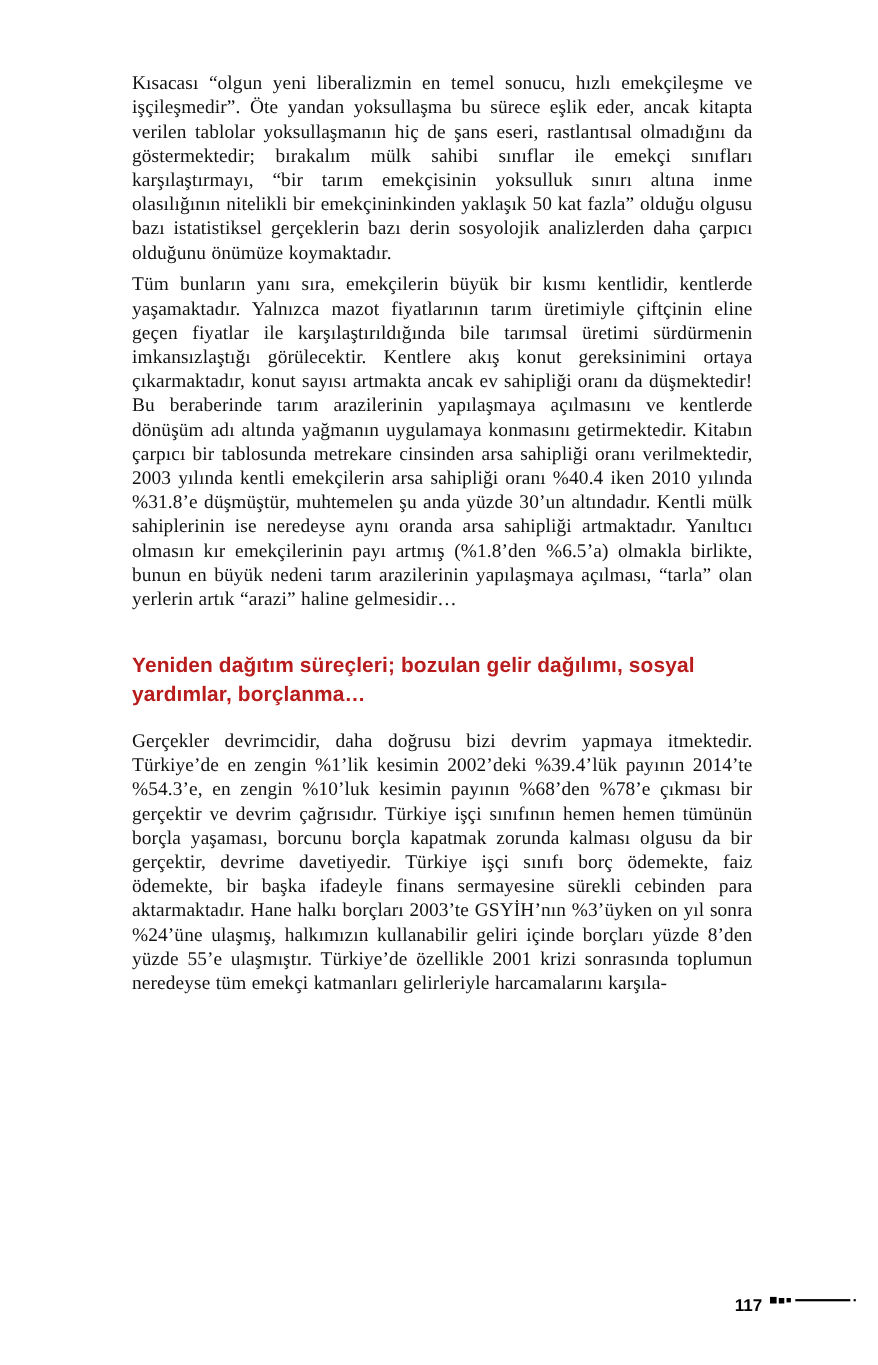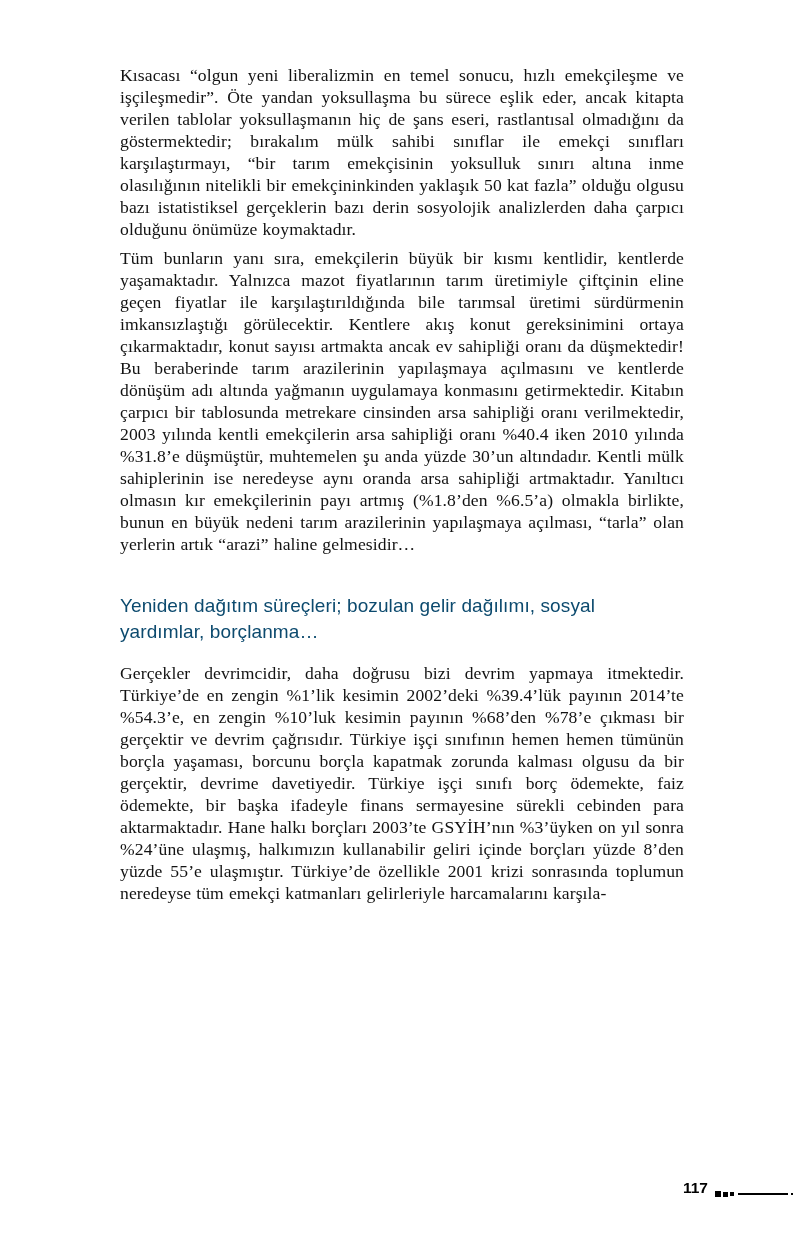--- a/index.html
+++ b/index.html
@@ -24,34 +24,34 @@
   p.body-text {
     font-size: 17.6px;
     line-height: 22px;
     text-align: justify;
     margin: 0 0 7px 0;
     letter-spacing: 0.1px;
     word-spacing: 0.5px;
   }
   h2.section-heading {
     font-family: "Liberation Sans", sans-serif;
-    font-weight: 400;
+    font-weight: 700;
     font-size: 19px;
     line-height: 25.5px;
-    color: #0c4a6e;
+    color: #b91c1c;
     margin: 38px 0 18px 0;
     text-align: left;
     letter-spacing: 0.1px;
   }
   .page-footer {
     position: absolute;
-    right: 5px;
+    right: 20px;
     bottom: 44px;
     display: flex;
-    align-items: flex-end;
+    align-items: flex-start;
   }
   .page-number {
     font-family: "Liberation Sans", sans-serif;
     font-weight: 700;
     font-size: 15.5px;
     color: #000000;
     margin-right: 7px;
   }
   .footer-ornament {
     display: flex;

